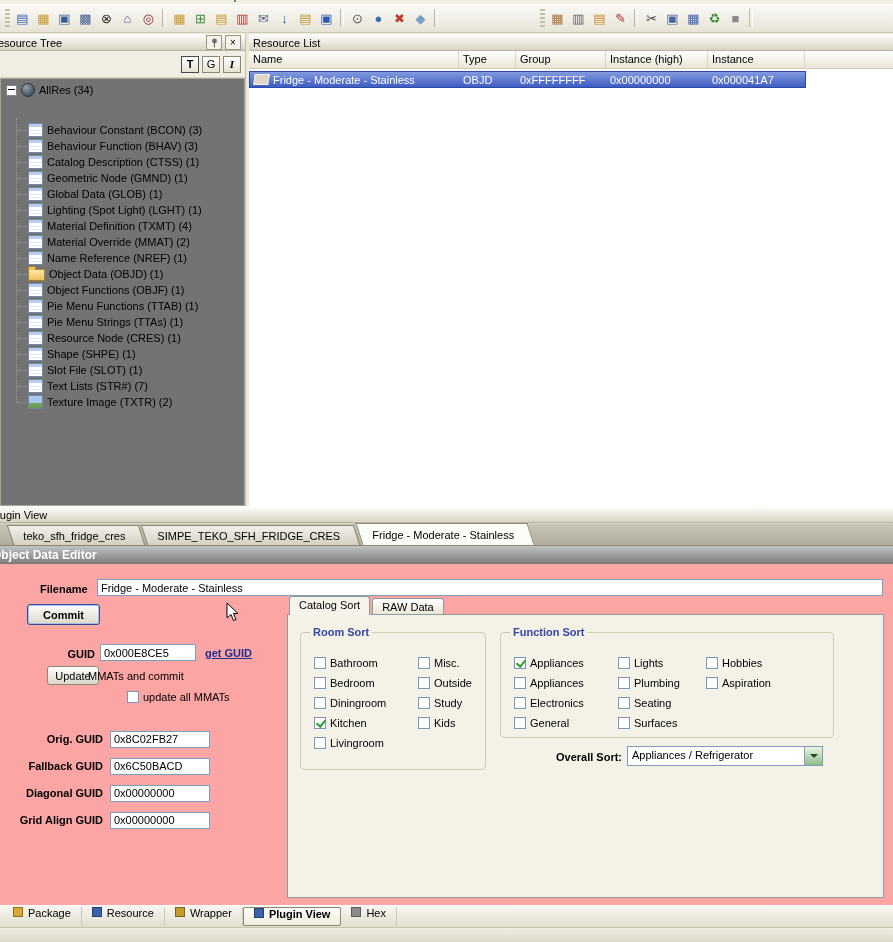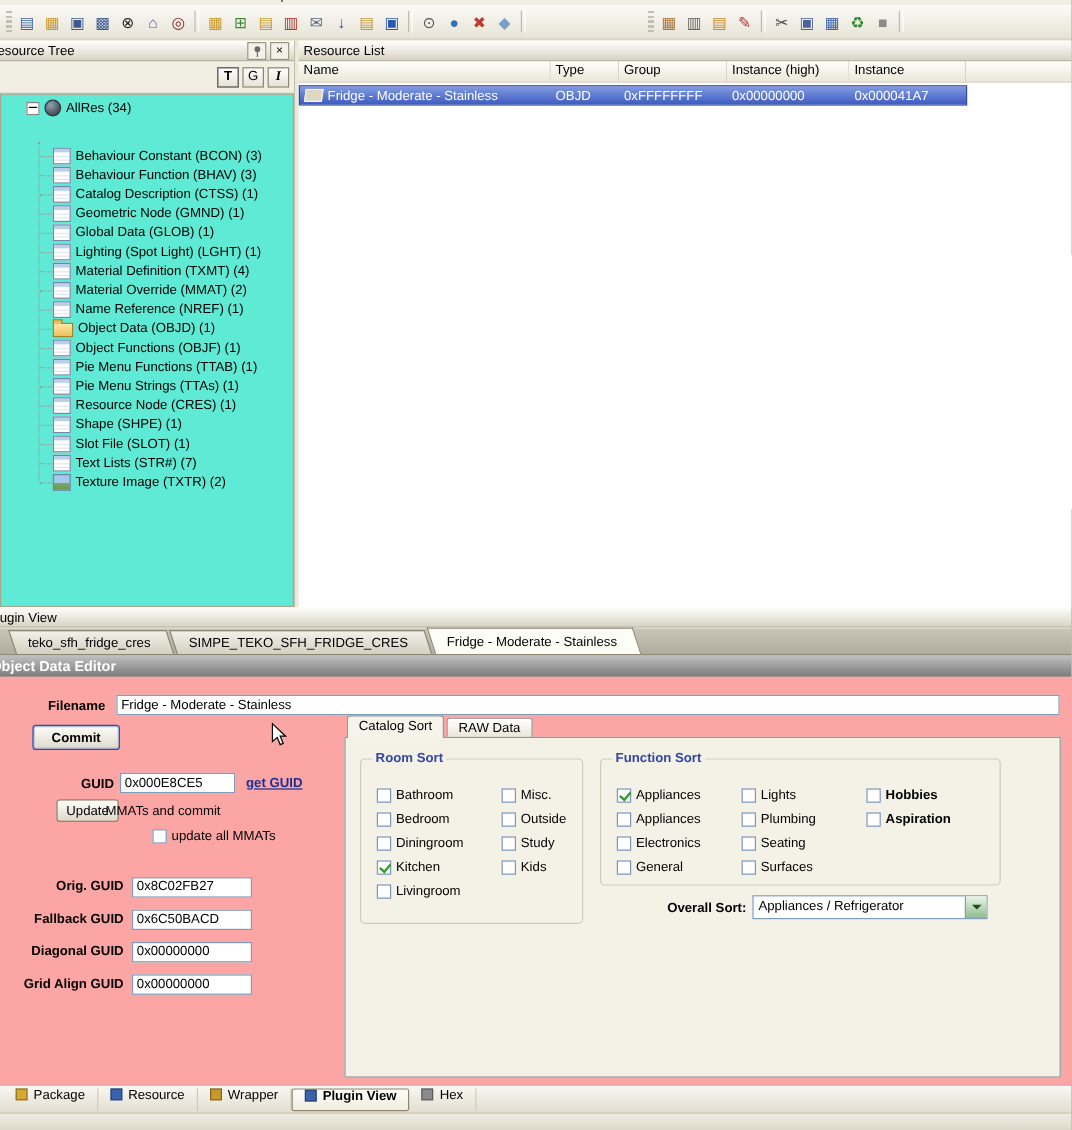--- a/index.html
+++ b/index.html
@@ -33,21 +33,21 @@
 
   
   .lpanel{position:absolute;left:0;top:34px;width:246px;height:472px;display:flex;flex-direction:column;
           background:#ece9d8;border-right:1px solid #c4c0b0;box-sizing:border-box;}
   .tree-toolbar{height:22px;display:flex;justify-content:flex-end;align-items:center;gap:3px;
                 padding:2px 4px;background:#f1efe4;border-bottom:1px solid #d8d4c4;flex:none;}
   .tgi-btn{width:18px;height:17px;border:1px solid #8d8873;background:linear-gradient(#fff,#e6e2d4);
            font:11px "Liberation Sans",sans-serif;padding:0;display:flex;align-items:center;justify-content:center;}
   .tree-toolbar button:nth-of-type(1){border-color:#4a4a4a;font-weight:bold;}
   .tree-toolbar button:nth-of-type(3){font-family:"Liberation Serif",serif;font-style:italic;font-weight:bold;}
-  .tree-body{flex:1;background:#5eead4;border:1px solid #a9a593;overflow:hidden;padding:3px 18px;}
+  .tree-body{flex:1;background:#737373;border:1px solid #a9a593;overflow:hidden;padding:3px 2px;}
   .tree-root{display:flex;align-items:center;gap:4px;height:16px;padding-left:3px;}
   .exp{width:9px;height:9px;border:1px solid #848484;background:#fff;position:relative;flex:none;}
   .expline{position:absolute;left:1px;right:1px;top:3px;height:1px;background:#000;}
   .tree-children{margin-left:10px;position:relative;margin-top:24px;}
   .tree-children::before{content:"";position:absolute;left:3px;top:-4px;bottom:8px;border-left:1px dotted #9a9a9a;}
   .tree-row{display:flex;align-items:center;gap:4px;height:16px;position:relative;padding-left:15px;}
   .tree-row .stub{position:absolute;left:4px;top:8px;width:10px;border-top:1px dotted #9a9a9a;}
   .tlabel{white-space:nowrap;}
 
   .ico-globe{width:12px;height:12px;border-radius:50%;flex:none;border:1px solid #333;
@@ -555,21 +555,21 @@
         <span class="cb">
           <span class="box"></span>
           <span>Seating</span>
         </span>
 
         <span class="cb">
           <span class="box"></span>
           <span>Surfaces</span>
         </span>
       </div>
-    <div class="cbcol" style="left:722px;top:92px;font-weight:bold;">
+    <div class="cbcol" style="left:706px;top:92px;">
 
         <span class="cb">
           <span class="box"></span>
           <span>Hobbies</span>
         </span>
 
         <span class="cb">
           <span class="box"></span>
           <span>Aspiration</span>
         </span>

